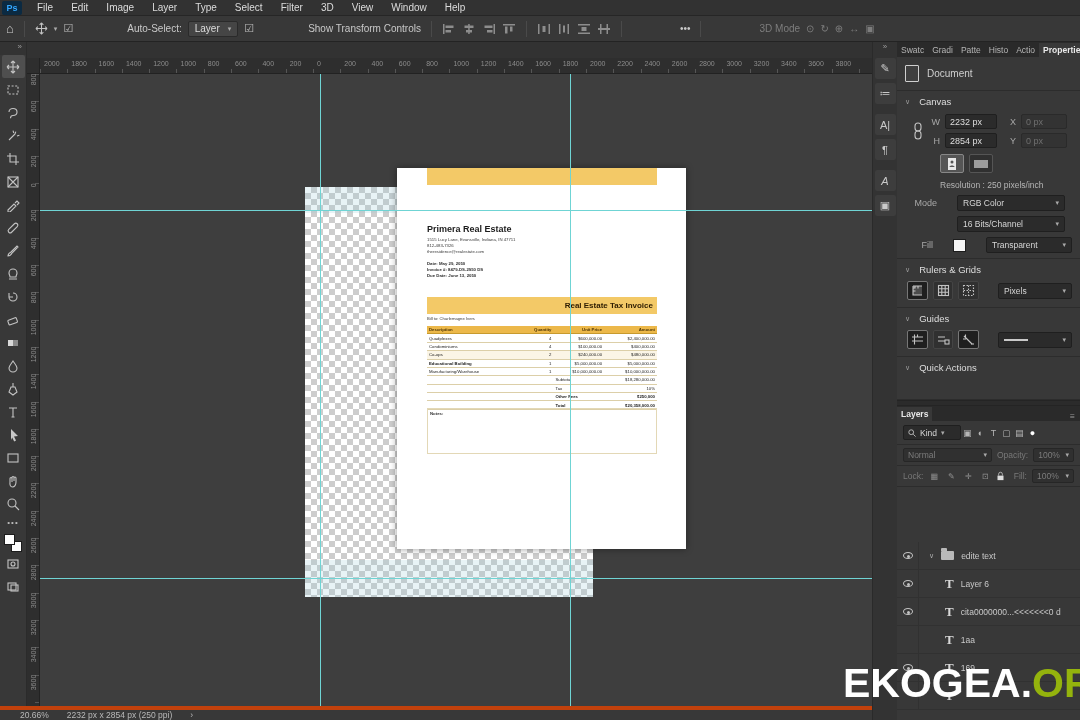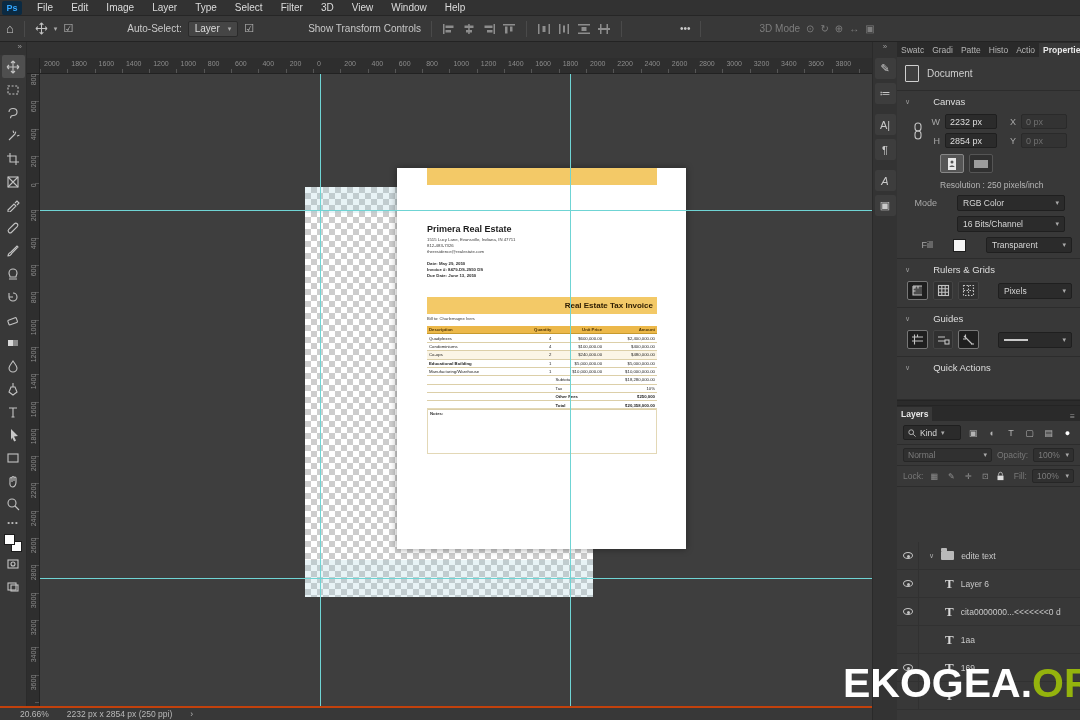--- a/index.html
+++ b/index.html
@@ -90,38 +90,38 @@
   .sum-row { display:grid; grid-template-columns:55% 22% 23%; border-bottom:.5px solid #dccfa8; }
   .sum-row div { padding:1.2px 2px; }
   .sum-row .lbl { grid-column:2; text-align:left; }
   .sum-row .val { text-align:right; }
   .sum-row.strong { font-weight:bold; }
   #notesbox { position:absolute; left:30px; top:240px; width:230px; height:46px; border:1px solid #e3d8b6; }
   #notesbox .nl { font-size:4.3px; font-weight:bold; color:#333; padding:2px; }
 
   
   #statusbar { position:absolute; left:0; bottom:0; width:872px; height:14px; background:#383838;
-    border-top:2px solid #c2410c; display:flex; align-items:center; gap:18px; font-size:8.5px; color:#b9b9b9; padding-left:20px; }
+    border-top:4px solid #c2410c; display:flex; align-items:center; gap:18px; font-size:8.5px; color:#b9b9b9; padding-left:20px; }
 
   
   #strip { position:absolute; left:872px; top:42px; width:25px; bottom:0; background:#333;
     border-left:1px solid #2a2a2a; display:flex; flex-direction:column; align-items:center; gap:2px; }
   #strip .schev { width:100%; text-align:center; color:#9a9a9a; font-size:8px; height:12px; }
   .sico { width:21px; height:21px; background:#3d3d3d; border-radius:2px; color:#c9c9c9;
     display:flex; align-items:center; justify-content:center; font-size:11px; margin-top:2px; }
   .sgap { height:4px; }
 
   
   #rightpanel { position:absolute; left:897px; top:42px; width:183px; bottom:0; background:#383838; }
   .ptabs { height:15px; background:#2a2a2a; display:flex; align-items:flex-end; font-size:8.5px; color:#b5b5b5; }
   .ptabs .ptab { padding:2px 4px 2px; }
   .ptabs .ptab.active { background:#383838; color:#e8e8e8; font-weight:bold; }
   .ptabs .hamb { margin-left:auto; padding:0 5px; color:#9a9a9a; }
   .sect { padding:5px 8px; border-bottom:1px solid #2c2c2c; }
-  .shead { display:flex; align-items:center; gap:23px; color:#dedede; font-size:9.5px; }
+  .shead { display:flex; align-items:center; gap:9px; color:#dedede; font-size:9.5px; }
   .shead .chev { color:#9a9a9a; font-size:7px; }
   .docrow { display:flex; align-items:center; gap:8px; padding:8px 8px; border-bottom:1px solid #2c2c2c; }
   .docicon { width:14px; height:17px; border:1px solid #cfcfcf; border-radius:1px; background:#3f3f3f; }
   .fieldgrid { display:grid; grid-template-columns:10px 12px 52px 14px 46px; gap:4px 5px; align-items:center; margin:7px 0 2px 8px; }
   .flabel { color:#a8a8a8; font-size:9px; text-align:right; }
   .finput { background:#2b2b2b; border:1px solid #1f1f1f; border-radius:2px; height:15px;
     display:flex; align-items:center; padding:0 4px; color:#dedede; font-size:9px; }
   .finput.disabled { background:#333; color:#6f6f6f; border-color:#2a2a2a; }
   .linkico { grid-row:1 / span 2; }
   .orient { display:flex; gap:5px; margin:6px 0 2px 35px; }
@@ -134,21 +134,21 @@
     display:flex; align-items:center; justify-content:space-between; padding:0 5px; color:#d6d6d6; font-size:8.5px; }
   .fillswatch { width:15px; height:13px; background:#f5f5f5; border:1px solid #1d1d1d; }
   .iconbtns { display:flex; gap:5px; align-items:center; margin:6px 0 2px 2px; }
   .ibtn { width:22px; height:19px; border-radius:2px; background:#303030; border:1px solid #444;
     display:flex; align-items:center; justify-content:center; }
   .ibtn.active { background:#1f1f1f; border-color:#777; }
   .guideline { width:24px; height:2px; background:#c9c9c9; }
   .pgap { height:6px; background:#2b2b2b; border-top:1px solid #242424; border-bottom:1px solid #242424; }
 
   
-  .lfilter { display:flex; align-items:center; gap:0; padding:4px 6px; border-bottom:1px solid #2c2c2c;justify-content:space-between; }
+  .lfilter { display:flex; align-items:center; gap:0; padding:4px 6px; border-bottom:1px solid #2c2c2c; }
   .kindsel { display:flex; align-items:center; gap:4px; background:#2b2b2b; border:1px solid #1f1f1f;
     border-radius:2px; height:15px; padding:0 4px; color:#d6d6d6; font-size:8.5px; width:58px; }
   .fico { color:#b5b5b5; font-size:9px; width:13px; text-align:center; }
   .fico.dot { color:#fff; }
   .blendrow, .lockrow { display:flex; align-items:center; gap:5px; padding:3px 6px; border-bottom:1px solid #2c2c2c;
     color:#787878; font-size:8.5px; }
   .dsel { background:#303030; border:1px solid #262626; border-radius:2px; height:14px;
     display:flex; align-items:center; justify-content:space-between; padding:0 4px; color:#7c7c7c; width:92px; }
   .dsel.small { width:42px; }
   .lockico { color:#8f8f8f; font-size:8px; width:12px; text-align:center; }

